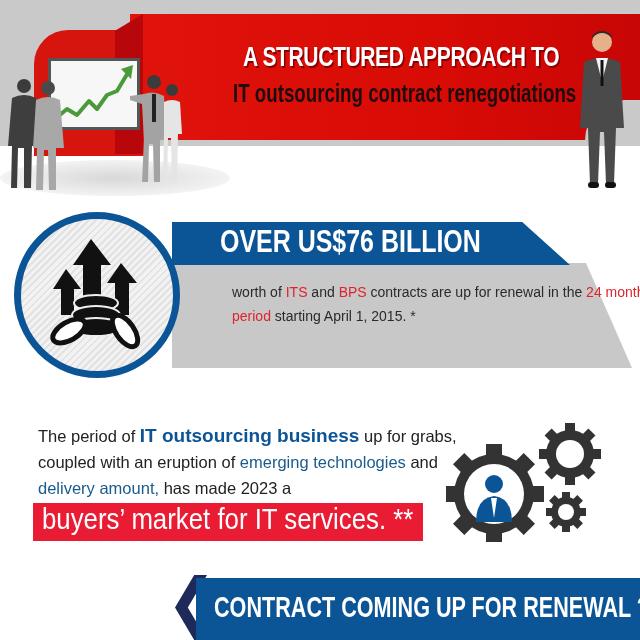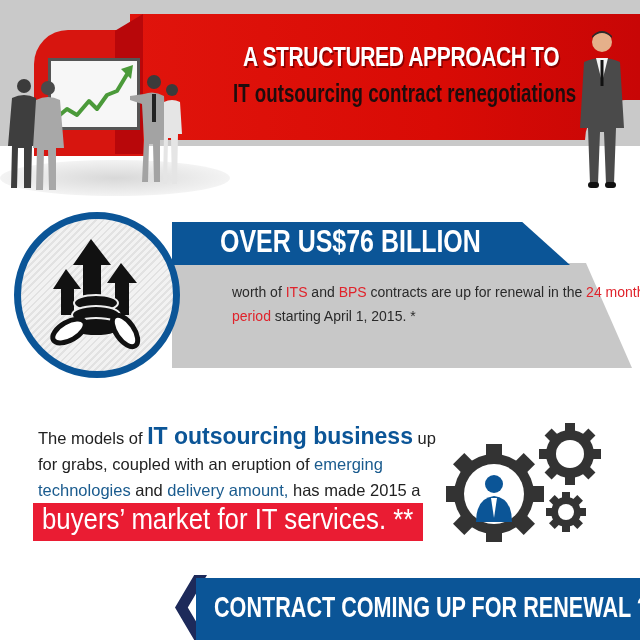--- a/index.html
+++ b/index.html
@@ -39,21 +39,21 @@
     border: 7px solid #0b5597;
     background: repeating-linear-gradient(135deg, #f2f2f2 0 3px, #e2e2e2 3px 5px); }
   .stat-head { left: 220px; top: 223px; width: 320px; color: #ffffff; font-weight: bold;
     font-size: 32px; transform: scaleX(0.78); transform-origin: left center; white-space: nowrap; }
   .stat-body { left: 192px; top: 280px; width: 440px; color: #2a2a2a; font-size: 14px;
     line-height: 24px; margin-left: 40px; }
   .red { color: #e0232b; }
 
   
   .mid-text { left: 38px; top: 423px; width: 420px; color: #222; font-size: 16.5px; line-height: 26px; }
-  .mid-text .big { color: #0b5597; font-weight: bold; font-size: 23px; }
+  .mid-text .big { color: #0b5597; font-weight: bold; font-size: 19px; }
   .mid-text .blue { color: #1a5b8e; }
   .red-band { left: 33px; top: 503px; width: 390px; height: 38px; background: #ea1c33; }
   .red-band-text { left: 42px; top: 502px; color: #ffffff; font-size: 30px; white-space: nowrap;
     transform: scaleX(0.86); transform-origin: left center; }
 
   
   .bot-chev { left: 175px; top: 575px; width: 32px; height: 65px; background: #1d2a5a;
     clip-path: polygon(60% 0, 100% 0, 40% 50%, 100% 100%, 60% 100%, 0 50%); }
   .bot-blue { left: 196px; top: 578px; width: 444px; height: 62px; background: #0b5597; }
   .bot-text { left: 214px; top: 590px; color: #ffffff; font-weight: bold; font-size: 30px;
@@ -114,21 +114,21 @@
     <ellipse cx="75" cy="84" rx="22" ry="8" fill="#111" stroke="#eee" stroke-width="2"></ellipse>
     <ellipse cx="75" cy="96" rx="24" ry="9" fill="#111" stroke="#eee" stroke-width="2"></ellipse>
     <ellipse cx="75" cy="108" rx="26" ry="9" fill="#111" stroke="#eee" stroke-width="2"></ellipse>
     <ellipse cx="48" cy="112" rx="18" ry="9" transform="rotate(-30 48 112)" fill="#fff" stroke="#111" stroke-width="5"></ellipse>
     <ellipse cx="104" cy="112" rx="18" ry="9" transform="rotate(55 104 112)" fill="#fff" stroke="#111" stroke-width="5"></ellipse>
   </svg>
 </div>
 <div class="abs stat-head">OVER US$76 BILLION</div>
 <div class="abs stat-body"><span>worth of </span><span class="red">ITS</span><span> and </span><span class="red">BPS</span><span> contracts are up for renewal in the </span><span class="red">24 month period</span><span> starting April 1, 2015. *</span></div>
 
-<div class="abs mid-text"><span>The models of </span><span class="big">IT outsourcing business</span><span> up for grabs, coupled with an eruption of </span><span class="blue">emerging technologies</span><span> and </span><span class="blue">delivery amount,</span><span> has made 2015 a</span></div>
+<div class="abs mid-text"><span>The period of </span><span class="big">IT outsourcing business</span><span> up for grabs, coupled with an eruption of </span><span class="blue">emerging technologies</span><span> and </span><span class="blue">delivery amount,</span><span> has made 2023 a</span></div>
 <div class="abs red-band"></div>
 <div class="abs red-band-text">buyers’ market for IT services. **</div>
 
 <svg class="abs" style="left:446px;top:422px" width="160" height="120" viewBox="0 0 160 120">
   <g fill="#333">
     <circle cx="48" cy="72" r="40"></circle>
     <g transform="translate(48 72)">
       <rect x="-8" y="-50" width="16" height="100"></rect>
       <rect x="-8" y="-50" width="16" height="100" transform="rotate(45)"></rect>
       <rect x="-8" y="-50" width="16" height="100" transform="rotate(90)"></rect>

